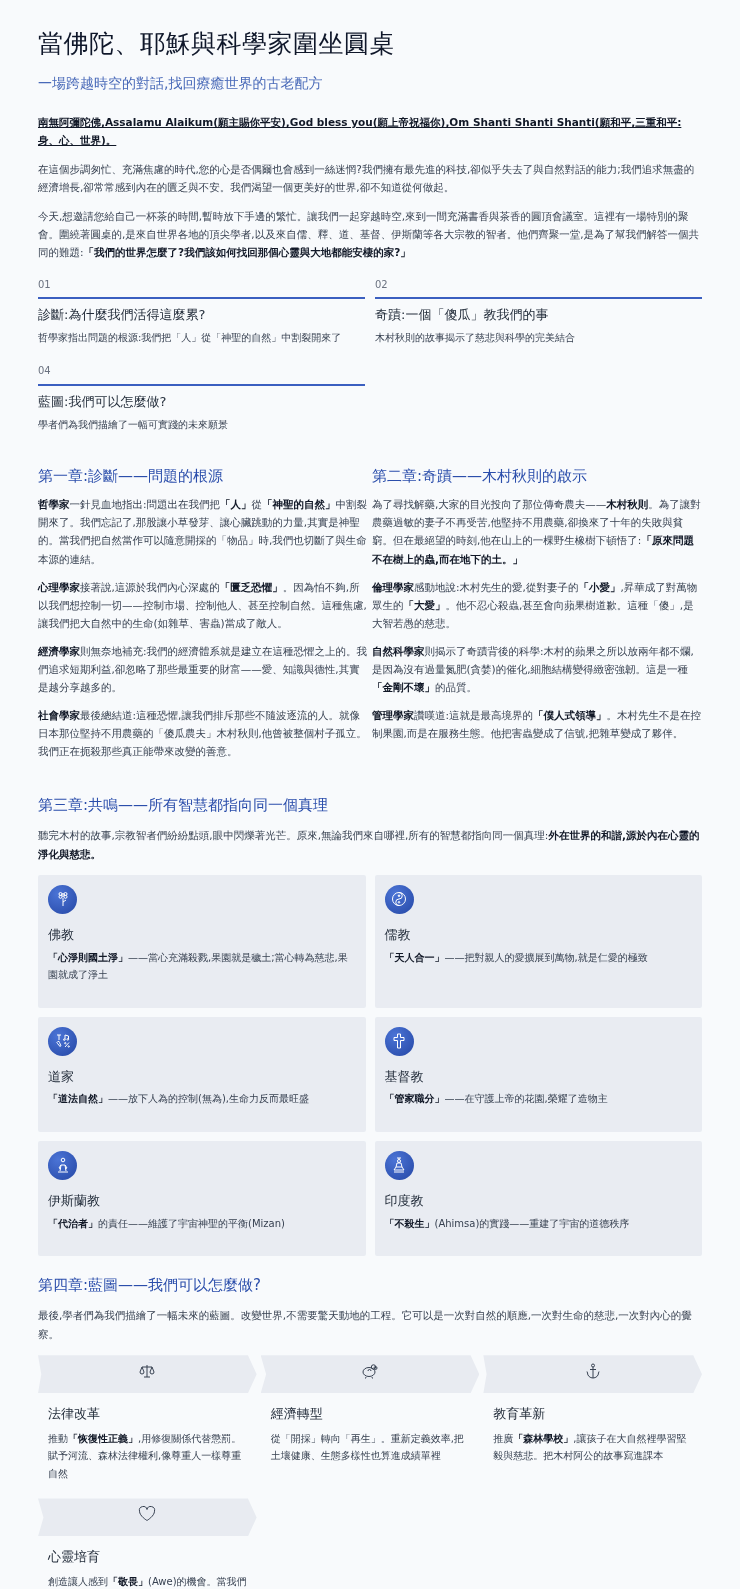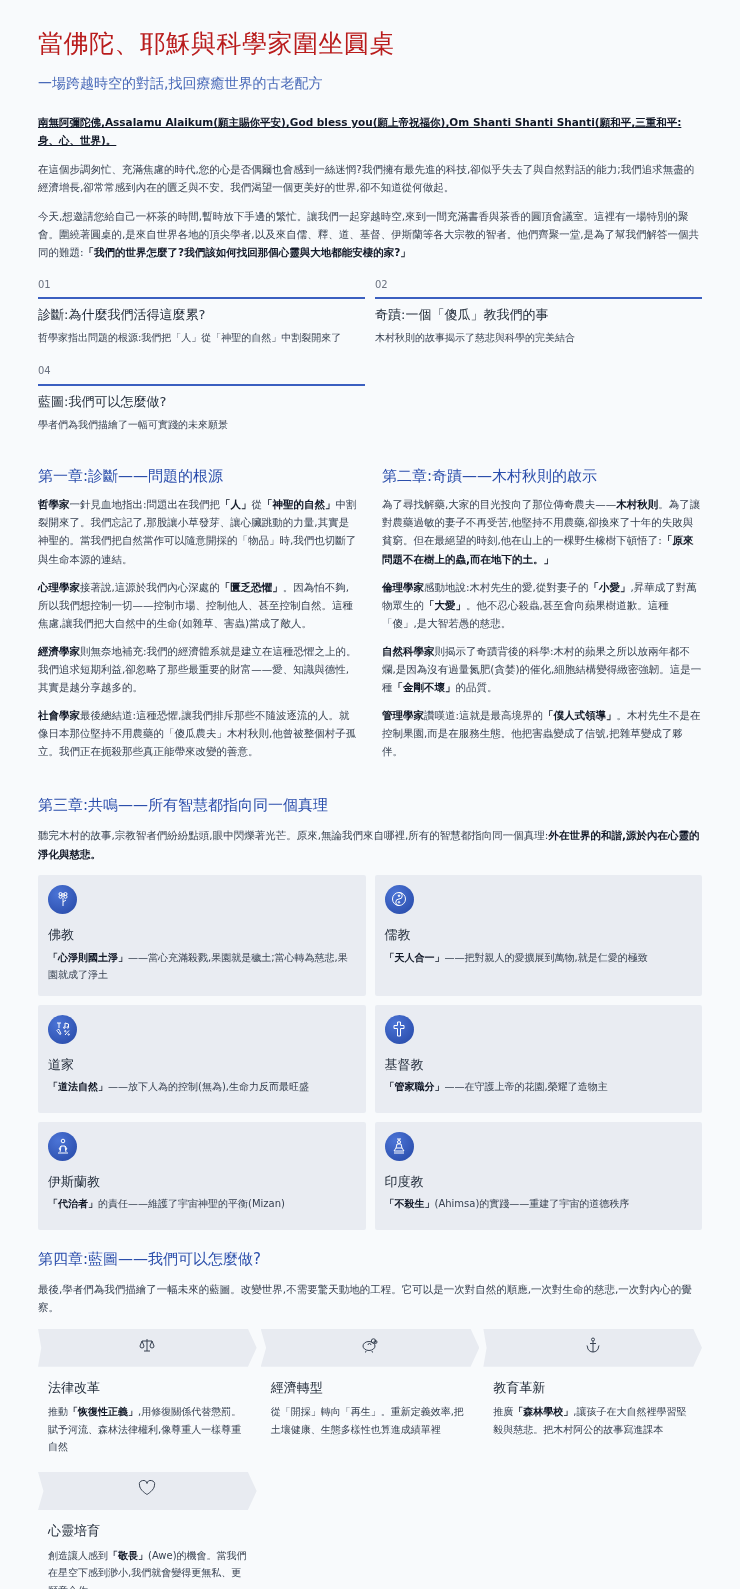--- a/index.html
+++ b/index.html
@@ -7,46 +7,46 @@
     body {
       width: 740px;
       min-height: 1589px;
       font-family: "DejaVu Sans", "Liberation Sans", sans-serif;
       color: #1f2937;
       font-size: 11px;
       line-height: 1.75;
     }
     .page { padding: 28px 38px 40px 38px; }
     .title {
-      font-size: 25px; line-height: 1.3; color: #b91c1c; font-weight: 400;
+      font-size: 25px; line-height: 1.3; color: #0f172a; font-weight: 400;
       letter-spacing: 0.5px;
     }
     .subtitle { font-size: 14px; color: #4869b8; margin-top: 10px; }
     .greeting { font-size: 10.5px; font-weight: 700; margin-top: 18px; color: #111827; text-decoration: underline; }
     .intro p { font-size: 10.5px; color: #374151; margin-top: 10px; }
     .intro p b { color: #111827; }
 
     .toc { display: grid; grid-template-columns: 1fr 1fr; column-gap: 10px; row-gap: 16px; margin-top: 14px; }
     .toc-item { }
     .toc-num { font-size: 10px; color: #6b7280; padding-bottom: 4px; border-bottom: 2px solid #3b5fc0; }
     .toc-title { font-size: 13px; color: #1f2937; margin-top: 5px; }
     .toc-desc { font-size: 10px; color: #374151; margin-top: 2px; }
 
-    .two-col { display: grid; grid-template-columns: 1fr 1fr; column-gap: 24px; margin-top: 30px; }
+    .two-col { display: grid; grid-template-columns: 1fr 1fr; column-gap: 4px; margin-top: 30px; }
     .chapter-h { font-size: 15px; color: #2b4eab; font-weight: 400; margin-bottom: 6px; }
     .col p { font-size: 10.5px; color: #374151; margin-bottom: 10px; line-height: 1.72; }
     .col p b { color: #111827; }
 
     .section { margin-top: 22px; }
     .section .lead { font-size: 10.5px; color: #374151; margin-top: 8px; }
     .section .lead b { color: #111827; }
 
     .cards { display: grid; grid-template-columns: 1fr 1fr; gap: 9px; margin-top: 12px; }
     .card {
-      background: #e9ecf2; border-radius: 2px; padding: 10px 10px 12px 10px; min-height: 108px;
+      background: #e9ecf2; border-radius: 2px; padding: 10px 10px 24px 10px; min-height: 108px;
     }
     .card-icon {
       width: 29px; height: 29px; border-radius: 50%;
       background: radial-gradient(circle at 35% 30%, #4b74d6, #2547a5);
       display: flex; align-items: center; justify-content: center;
     }
     .card-title { font-size: 13px; color: #1f2937; margin-top: 10px; }
     .card-desc { font-size: 10px; color: #374151; margin-top: 2px; }
     .card-desc b { color: #111827; }
 

